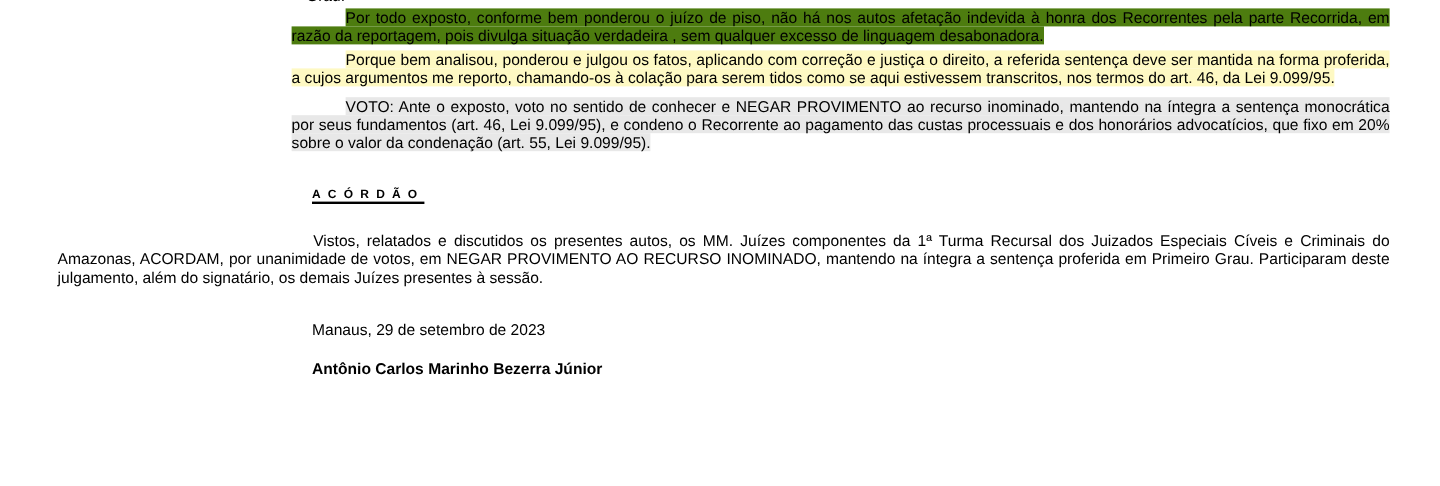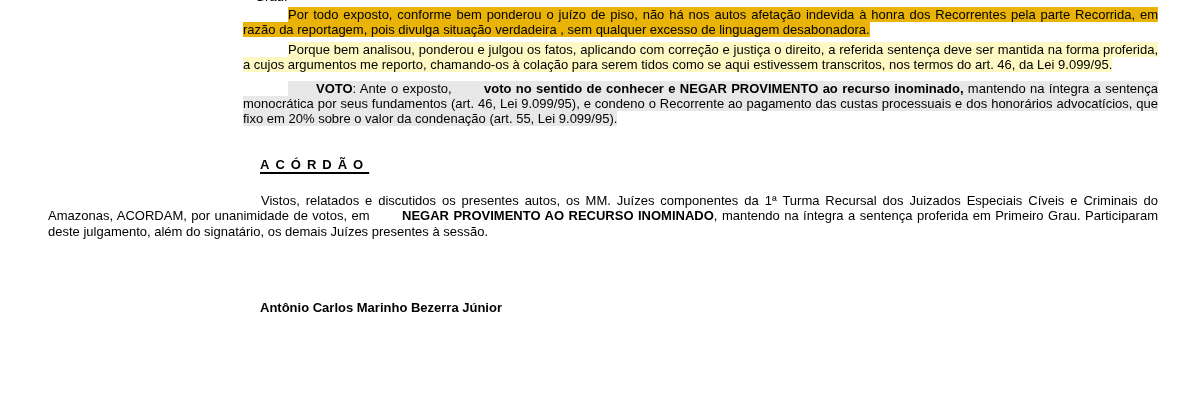--- a/index.html
+++ b/index.html
@@ -26,60 +26,61 @@
   
   .top-block { position: absolute; left: 243px; top: 7px; width: 915px; }
   .top-block p { text-indent: 45px; }
   .top-block p + p { margin-top: 4px; }
   .top-block p.voto { margin-top: 8px; }
 
   .hl {  }
 
   .heading {
     position: absolute; left: 260px; top: 157px;
-    font-size: 13px; font-weight: bold;
+    font-size: 10px; font-weight: bold;
     letter-spacing: 6px;
     text-decoration: underline;
     text-underline-offset: 3px;
     text-decoration-thickness: 1.5px;
   }
 
   .full-block { position: absolute; left: 48px; top: 193px; width: 1110px; }
   .full-block p { text-indent: 213px; }
 
   .date-line { position: absolute; left: 260px; top: 267px; font-size: 13px; line-height: 15px; }
 
   .signature {
     position: absolute; left: 260px; top: 300px;
     display: inline-block;
     text-align: right;
     font-weight: bold;
     font-size: 13px; line-height: 16px;
   }
-  b { font-weight: bold; padding-left: 28px; }
+  b { font-weight: normal; }
 </style>
 </head>
 <body>
 
 <div class="page">
 
   <div class="clip-top body-text">
     <span>Grau.</span>
   </div>
 
   <div class="top-block body-text">
-    <p><span class="hl" style="background: #eab308;">Por todo exposto, conforme bem ponderou o juízo de piso, não há nos autos afetação indevida à honra dos Recorrentes pela parte Recorrida, em razão da reportagem, pois divulga situação verdadeira , sem qualquer excesso de linguagem desabonadora.</span></p>
+    <p><span class="hl" style="background: #4d7c0f;">Por todo exposto, conforme bem ponderou o juízo de piso, não há nos autos afetação indevida à honra dos Recorrentes pela parte Recorrida, em razão da reportagem, pois divulga situação verdadeira , sem qualquer excesso de linguagem desabonadora.</span></p>
     <p><span class="hl" style="background: #fef9c3;">Porque bem analisou, ponderou e julgou os fatos, aplicando com correção e justiça o direito, a referida sentença deve ser mantida na forma proferida, a cujos argumentos me reporto, chamando-os à colação para serem tidos como se aqui estivessem transcritos, nos termos do art. 46, da Lei 9.099/95.</span></p>
     <p class="voto"><span class="hl" style="background: rgb(232, 232, 232);"><b>VOTO</b><span>: Ante o exposto, </span><b>voto no sentido de conhecer e NEGAR PROVIMENTO ao recurso inominado,</b><span> mantendo na íntegra a sentença monocrática por seus fundamentos (art. 46, Lei 9.099/95), e condeno o Recorrente ao pagamento das custas processuais e dos honorários advocatícios, que fixo em 20% sobre o valor da condenação (art. 55, Lei 9.099/95).</span></span></p>
   </div>
 
   <div class="heading">ACÓRDÃO</div>
 
   <div class="full-block body-text">
     <p><span>Vistos, relatados e discutidos os presentes autos, os MM. Juízes componentes da 1ª Turma Recursal dos Juizados Especiais Cíveis e Criminais do Amazonas, ACORDAM, por unanimidade de votos, em </span><b>NEGAR PROVIMENTO AO RECURSO INOMINADO</b><span>, mantendo na íntegra a sentença proferida em Primeiro Grau. Participaram deste julgamento, além do signatário, os demais Juízes presentes à sessão.</span></p>
   </div>
 
+  <div class="date-line">Manaus, 29 de setembro de 2023</div>
 
   <div class="signature">
     <div>Antônio Carlos Marinho Bezerra Júnior</div>
   </div>
 
 </div>
 
 </body></html>

